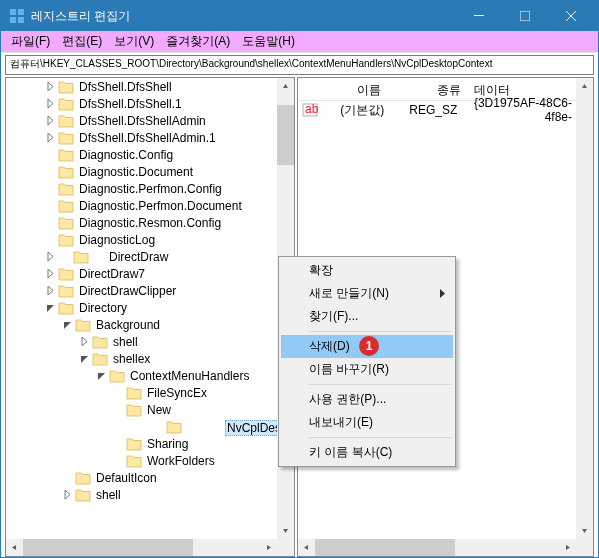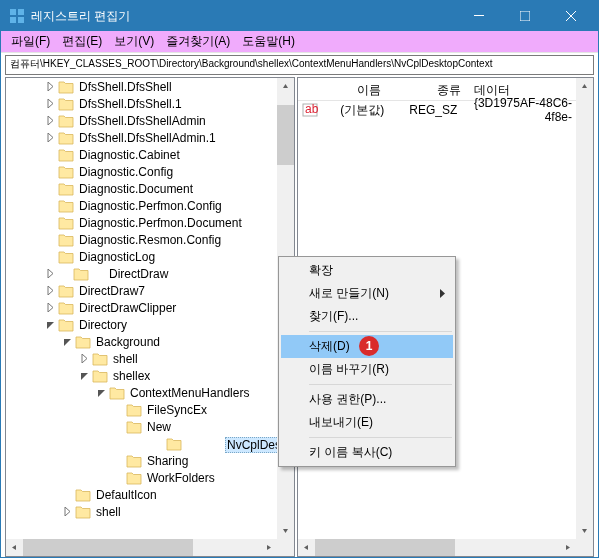--- a/index.html
+++ b/index.html
@@ -127,27 +127,20 @@
             <span class="fld-icon"><svg viewBox="0 0 16 14">
                 <path d="M1 2 L6 2 L7.5 3.5 L15 3.5 L15 13 L1 13 Z" fill="#ffe9a2" stroke="#d9b65a" stroke-width="0.8"></path>
               </svg></span>
             <span class="lbl">DfsShell.DfsShellAdmin.1</span>
           </div>
           <div class="tree-row" style="padding-left: 38px;">
             <span class="exp"></span>
             <span class="fld-icon"><svg viewBox="0 0 16 14">
                 <path d="M1 2 L6 2 L7.5 3.5 L15 3.5 L15 13 L1 13 Z" fill="#ffe9a2" stroke="#d9b65a" stroke-width="0.8"></path>
               </svg></span>
-            <span class="lbl">Diagnostic.Cabinet</span>
-          </div>
-          <div class="tree-row" style="padding-left: 38px;">
-            <span class="exp"></span>
-            <span class="fld-icon"><svg viewBox="0 0 16 14">
-                <path d="M1 2 L6 2 L7.5 3.5 L15 3.5 L15 13 L1 13 Z" fill="#ffe9a2" stroke="#d9b65a" stroke-width="0.8"></path>
-              </svg></span>
             <span class="lbl">Diagnostic.Config</span>
           </div>
           <div class="tree-row" style="padding-left: 38px;">
             <span class="exp"></span>
             <span class="fld-icon"><svg viewBox="0 0 16 14">
                 <path d="M1 2 L6 2 L7.5 3.5 L15 3.5 L15 13 L1 13 Z" fill="#ffe9a2" stroke="#d9b65a" stroke-width="0.8"></path>
               </svg></span>
             <span class="lbl">Diagnostic.Document</span>
           </div>
           <div class="tree-row" style="padding-left: 38px;">

